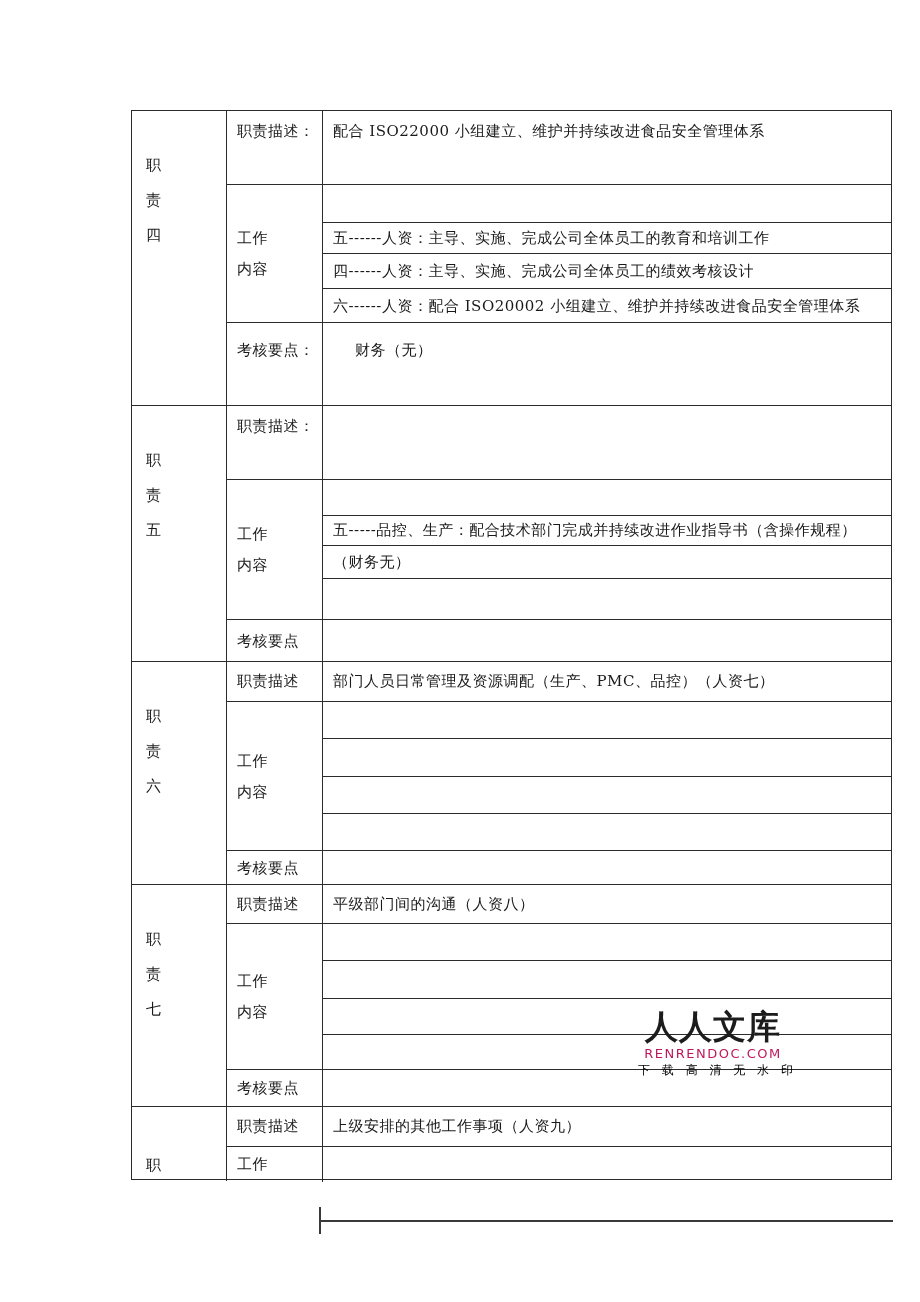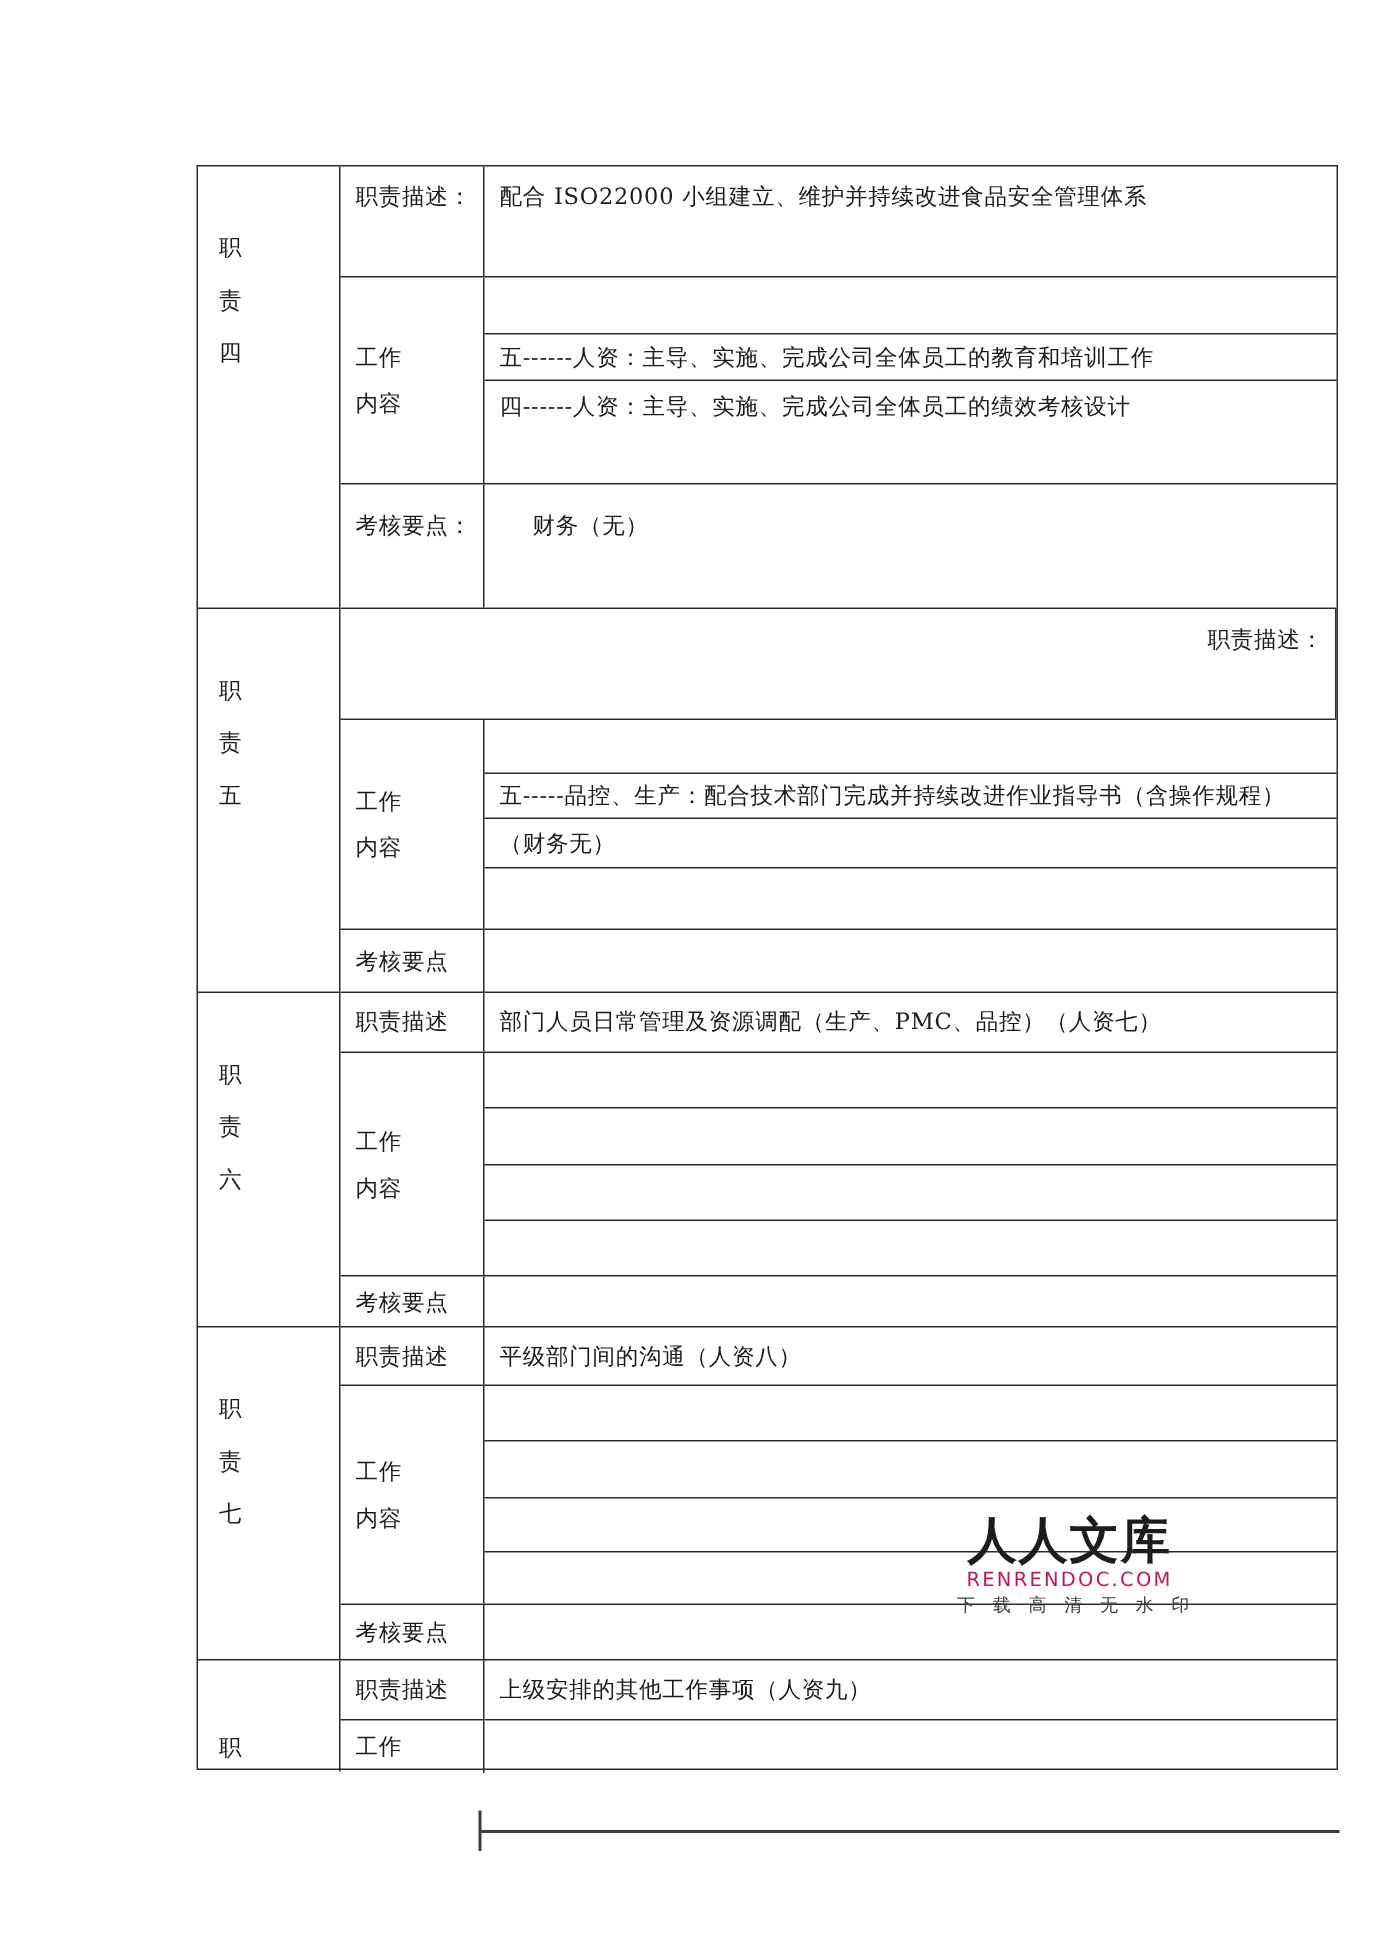--- a/index.html
+++ b/index.html
@@ -13,21 +13,21 @@
     display:flex;flex-direction:column;font-size:15px;letter-spacing:0.5px;
   }
   .block{display:flex;box-sizing:border-box;flex:none;}
   .block + .block{border-top:1px solid #2b2b2b;}
   .c1{
     width:95px;flex:none;border-right:1px solid #2b2b2b;box-sizing:border-box;
     display:flex;flex-direction:column;align-items:flex-start;
     padding:46px 0 0 14px;gap:19px;line-height:16px;
   }
   .c23{flex:1;display:flex;flex-direction:column;min-width:0;}
-  .row{display:flex;box-sizing:border-box;flex:none;min-width:0;justify-content:flex-end;}
+  .row{display:flex;box-sizing:border-box;flex:none;min-width:0;}
   .c23 > .row:not(:last-child){border-bottom:1px solid #2b2b2b;}
   .c2{
     width:96px;flex:none;border-right:1px solid #2b2b2b;box-sizing:border-box;
     padding-left:10px;
   }
   .c3{flex:1;box-sizing:border-box;padding-left:10px;min-width:0;white-space:nowrap;}
   .top{padding-top:11px;}
   .mid{display:flex;align-items:center;}
   .indent{padding-left:32px;}
   .worklbl{display:flex;flex-direction:column;justify-content:center;gap:15px;line-height:16px;}
@@ -37,21 +37,21 @@
     padding-left:10px;white-space:nowrap;overflow:hidden;
   }
   .sub:not(:last-child){border-bottom:1px solid #2b2b2b;}
   .watermark{
     position:absolute;left:638px;top:1010px;width:150px;text-align:center;
     color:#1c1c1c;line-height:1;
   }
   .wm-brand{font-size:33px;font-weight:bold;letter-spacing:1px;white-space:nowrap;text-align:center;}
   .wm-domain{font-size:13px;letter-spacing:1.5px;margin-top:4px;white-space:nowrap;
     font-family:"DejaVu Sans","Liberation Sans",sans-serif;color:#be185d;}
-  .wm-tagline{font-size:12px;letter-spacing:4px;margin-top:4px;white-space:nowrap;color:#404040;}
+  .wm-tagline{font-size:12px;letter-spacing:4px;margin-top:4px;white-space:nowrap;color:#000000;}
   .footnote-line{position:absolute;left:320px;top:1220px;width:573px;height:2px;background:#3a3a3a;}
   .footnote-tick{position:absolute;left:319px;top:1207px;width:2px;height:27px;background:#3a3a3a;}
 </style>
 </head>
 <body>
 
 <div class="page">
 
   <div class="duty-table">
 
@@ -68,20 +68,21 @@
         </div>
         <div class="row" style="height:138px">
           <div class="c2 worklbl">
             <span>工作</span>
             <span>内容</span>
           </div>
           <div class="c3stack">
             <div class="sub" style="height:38px"></div>
             <div class="sub" style="height:31px">五------人资：主导、实施、完成公司全体员工的教育和培训工作</div>
             <div class="sub" style="height:35px">四------人资：主导、实施、完成公司全体员工的绩效考核设计</div>
+            <div class="sub" style="height:34px">六------人资：配合 ISO20002 小组建立、维护并持续改进食品安全管理体系</div>
           </div>
         </div>
         <div class="row" style="height:82px">
           <div class="c2 top" style="padding-top:18px">考核要点：</div>
           <div class="c3 top indent" style="padding-top:18px">财务（无）</div>
         </div>
       </div>
     </section>
 
     <section class="block" style="height:256px">

